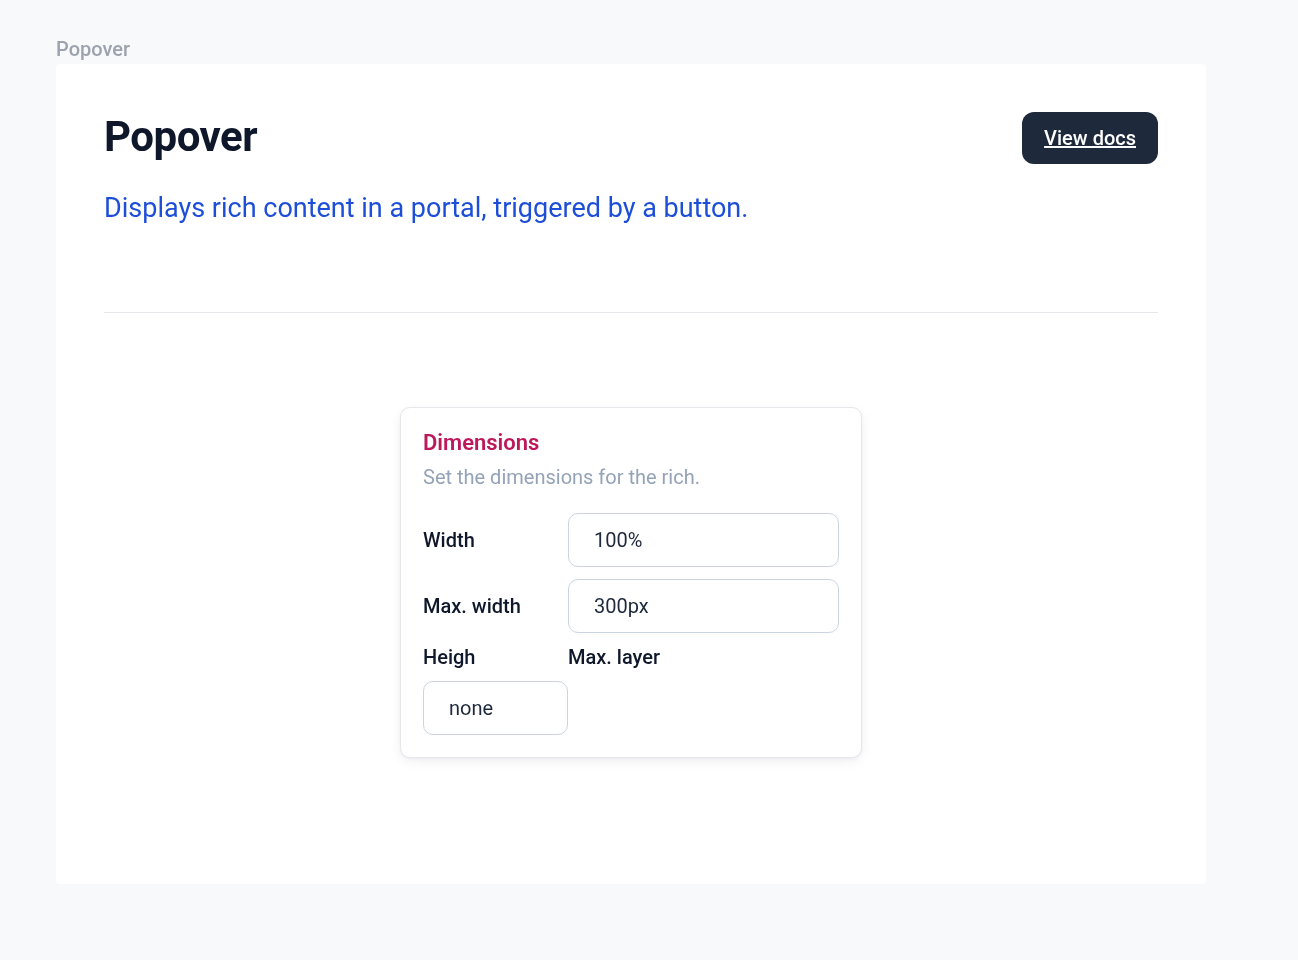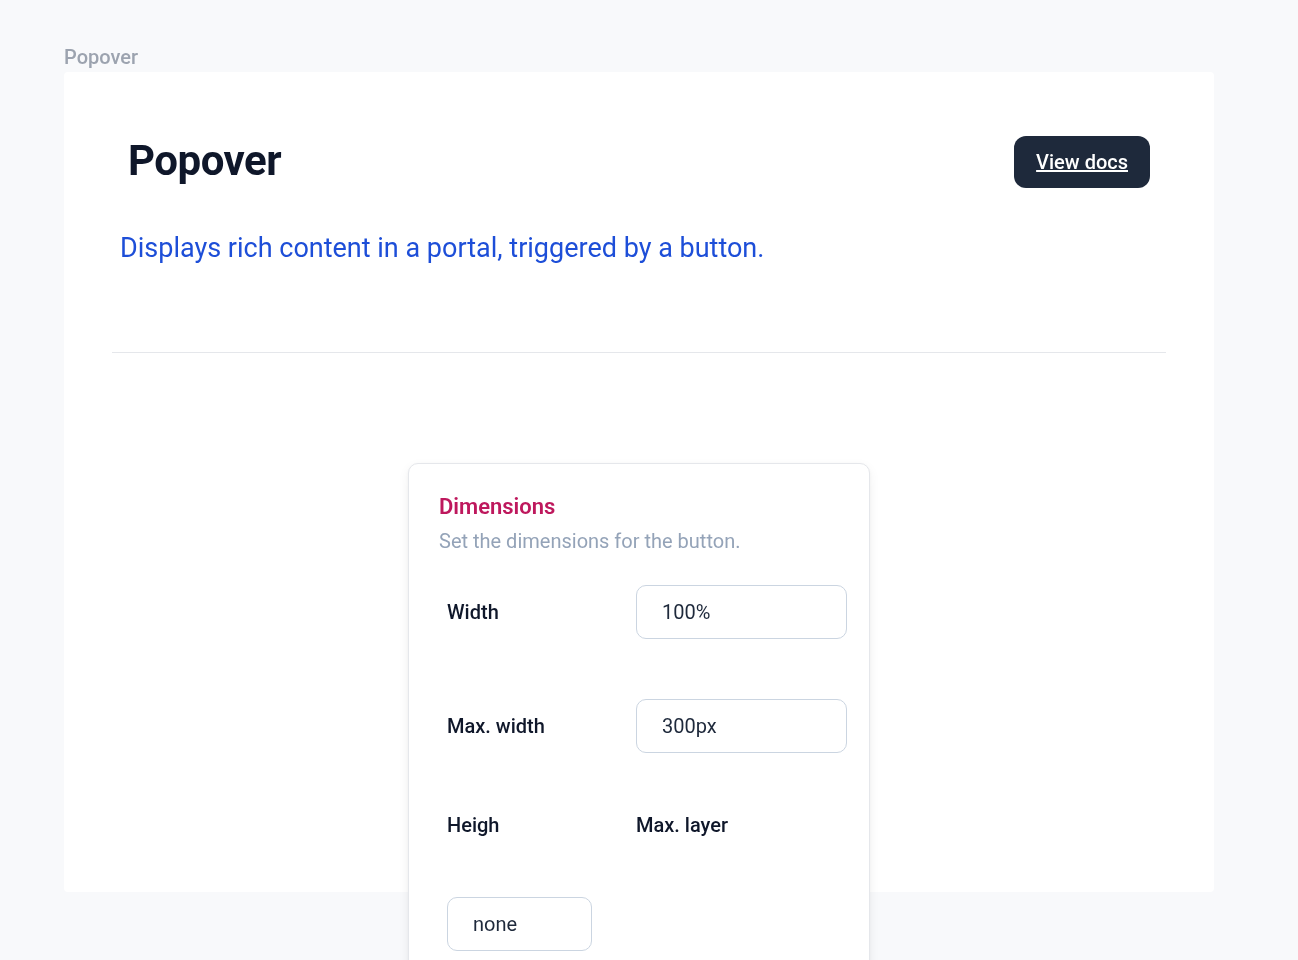--- a/index.html
+++ b/index.html
@@ -1,17 +1,17 @@
 <!DOCTYPE html>
 <html><head>
   <meta charset="utf-8">
   <style>
     * {
       box-sizing: border-box;
-      margin: 8px;
+      margin: 0;
       padding: 0;
     }
 
     body {
       font-family: -apple-system, BlinkMacSystemFont, "Segoe UI", Roboto, "Helvetica Neue", Arial, sans-serif;
       background-color: #f8f9fb;
       width: 1298px;
       height: 960px;
       overflow: hidden;
     }
@@ -103,21 +103,20 @@
       color: #94a3b8;
     }
 
     .fields {
       margin-top: 24px;
       display: grid;
       grid-template-columns: 145px 1fr;
       row-gap: 12px;
       column-gap: 0px;
       align-items: center;
-      gap: 44px;
     }
 
     .field-label {
       font-size: 20px;
       font-weight: 500;
       color: #0f172a;
     }
 
     .field-input {
       width: 100%;
@@ -143,21 +142,21 @@
     <button class="view-docs-btn">View docs</button>
   </div>
 
   <p class="page-desc">Displays rich content in a portal, triggered by a button.</p>
 
   <hr class="separator">
 
   <div class="demo-area">
     <div class="popover-panel">
       <div class="popover-title">Dimensions</div>
-      <div class="popover-desc">Set the dimensions for the button.</div>
+      <div class="popover-desc">Set the dimensions for the rich.</div>
 
       <div class="fields">
         <div class="field-label">Width</div>
         <input class="field-input" type="text" value="100%" style="">
 
         <div class="field-label">Max. width</div>
         <input class="field-input" type="text" value="300px" style="">
 
         <div class="field-label">Heigh</div>
 

